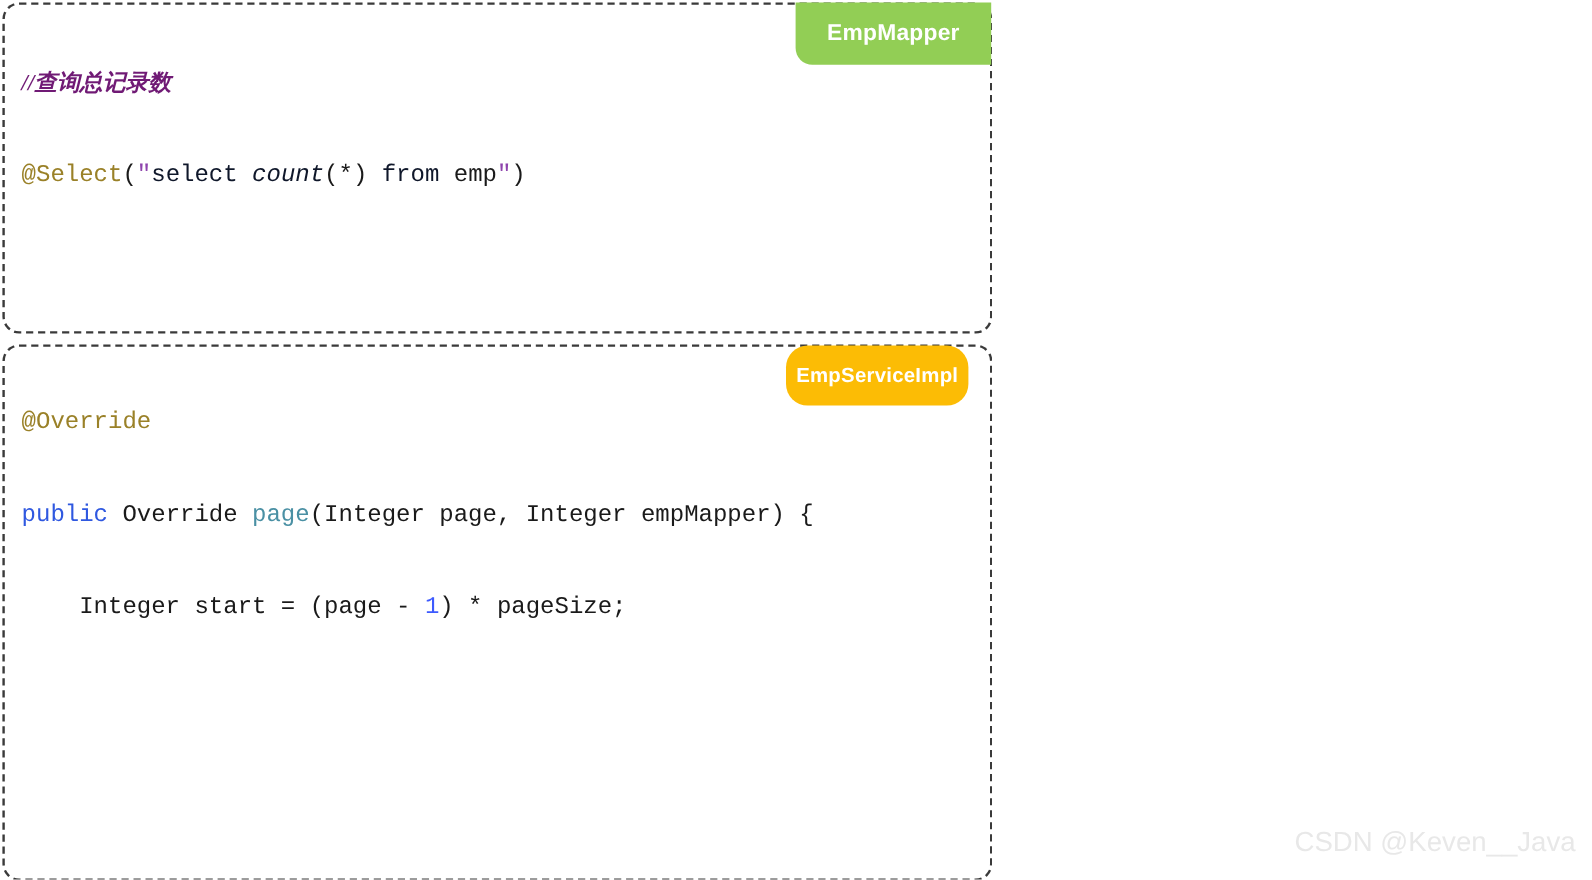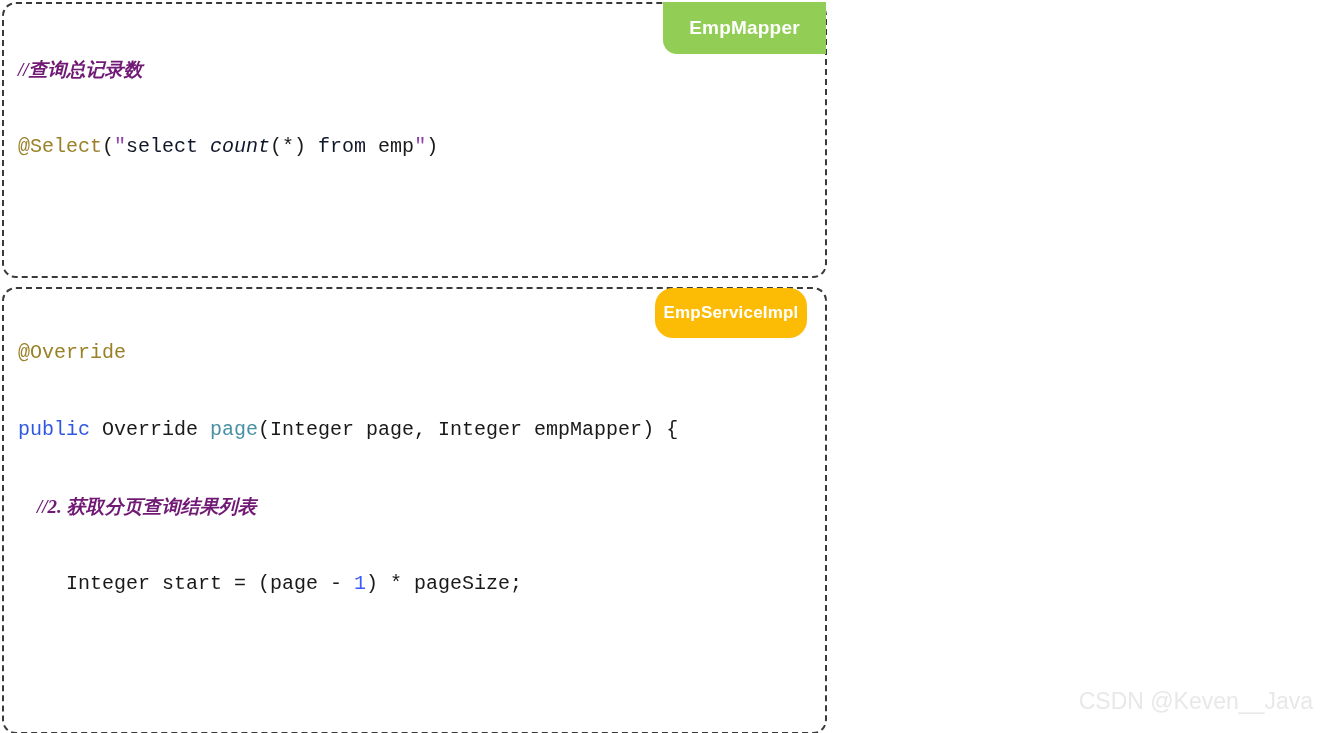--- a/index.html
+++ b/index.html
@@ -109,21 +109,20 @@
 </div>
 
 <div class="badge" id="badge-mapper">
   <span>EmpMapper</span>
 </div>
 
 <div class="code-box" id="box-service">
   <div class="code">
 <div class="line"><span class="ann">@Override</span></div>
 <div class="line"><span class="kw-blue">public </span><span class="plain">Override </span><span class="mth">page</span><span class="plain">(Integer page, Integer empMapper) {</span></div>
-<div class="line"><span class="cmt">    //2. 获取分页查询结果列表</span></div>
 <div class="line"><span class="plain">    Integer start = (page - </span><span class="num">1</span><span class="plain">) * pageSize;</span></div>
 
 
 
 
 
   </div>
 </div>
 
 <div class="badge" id="badge-service">

